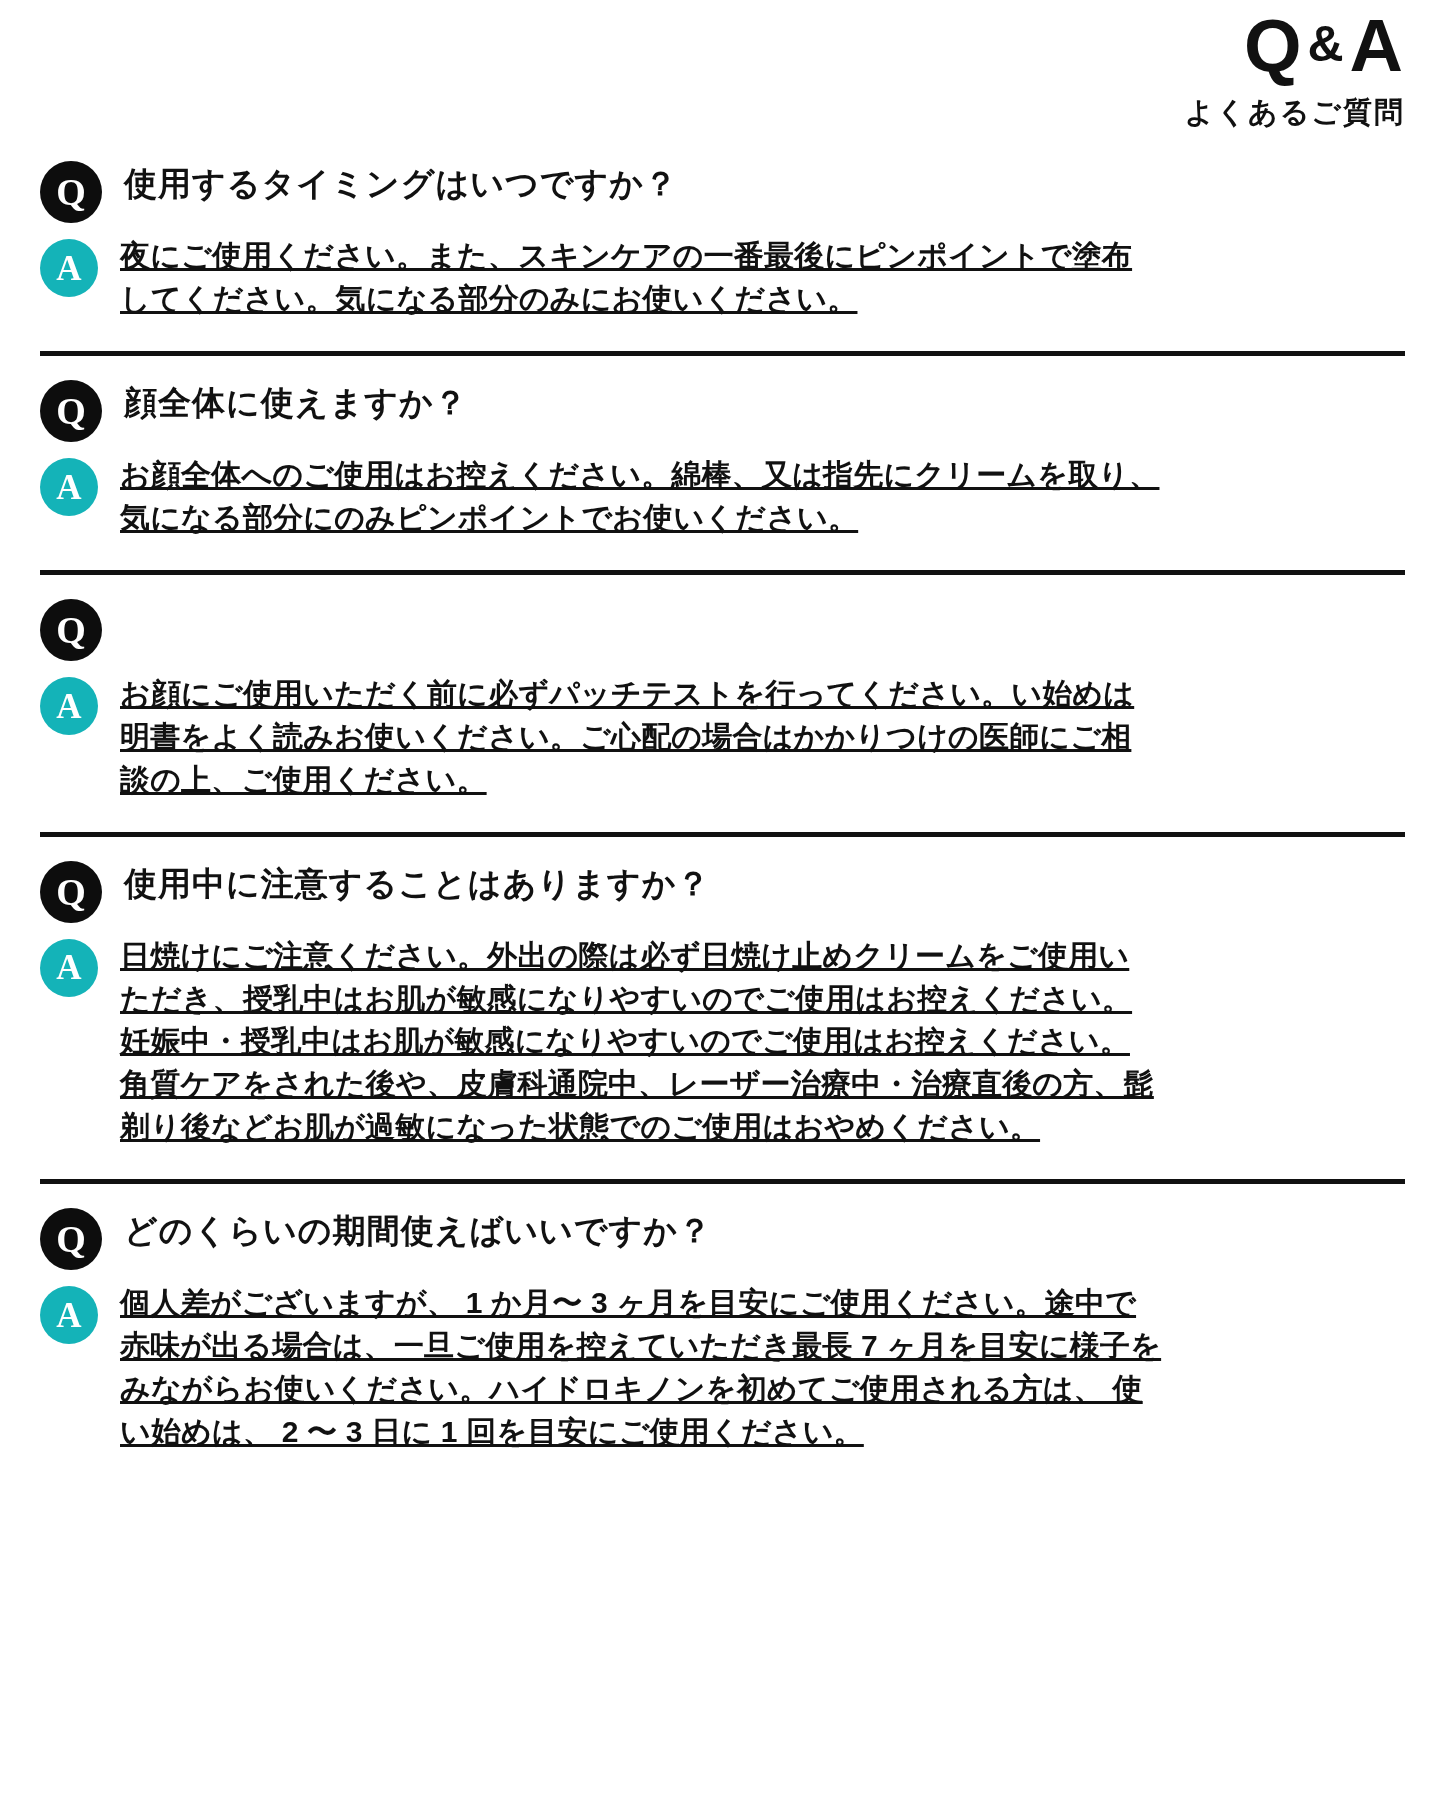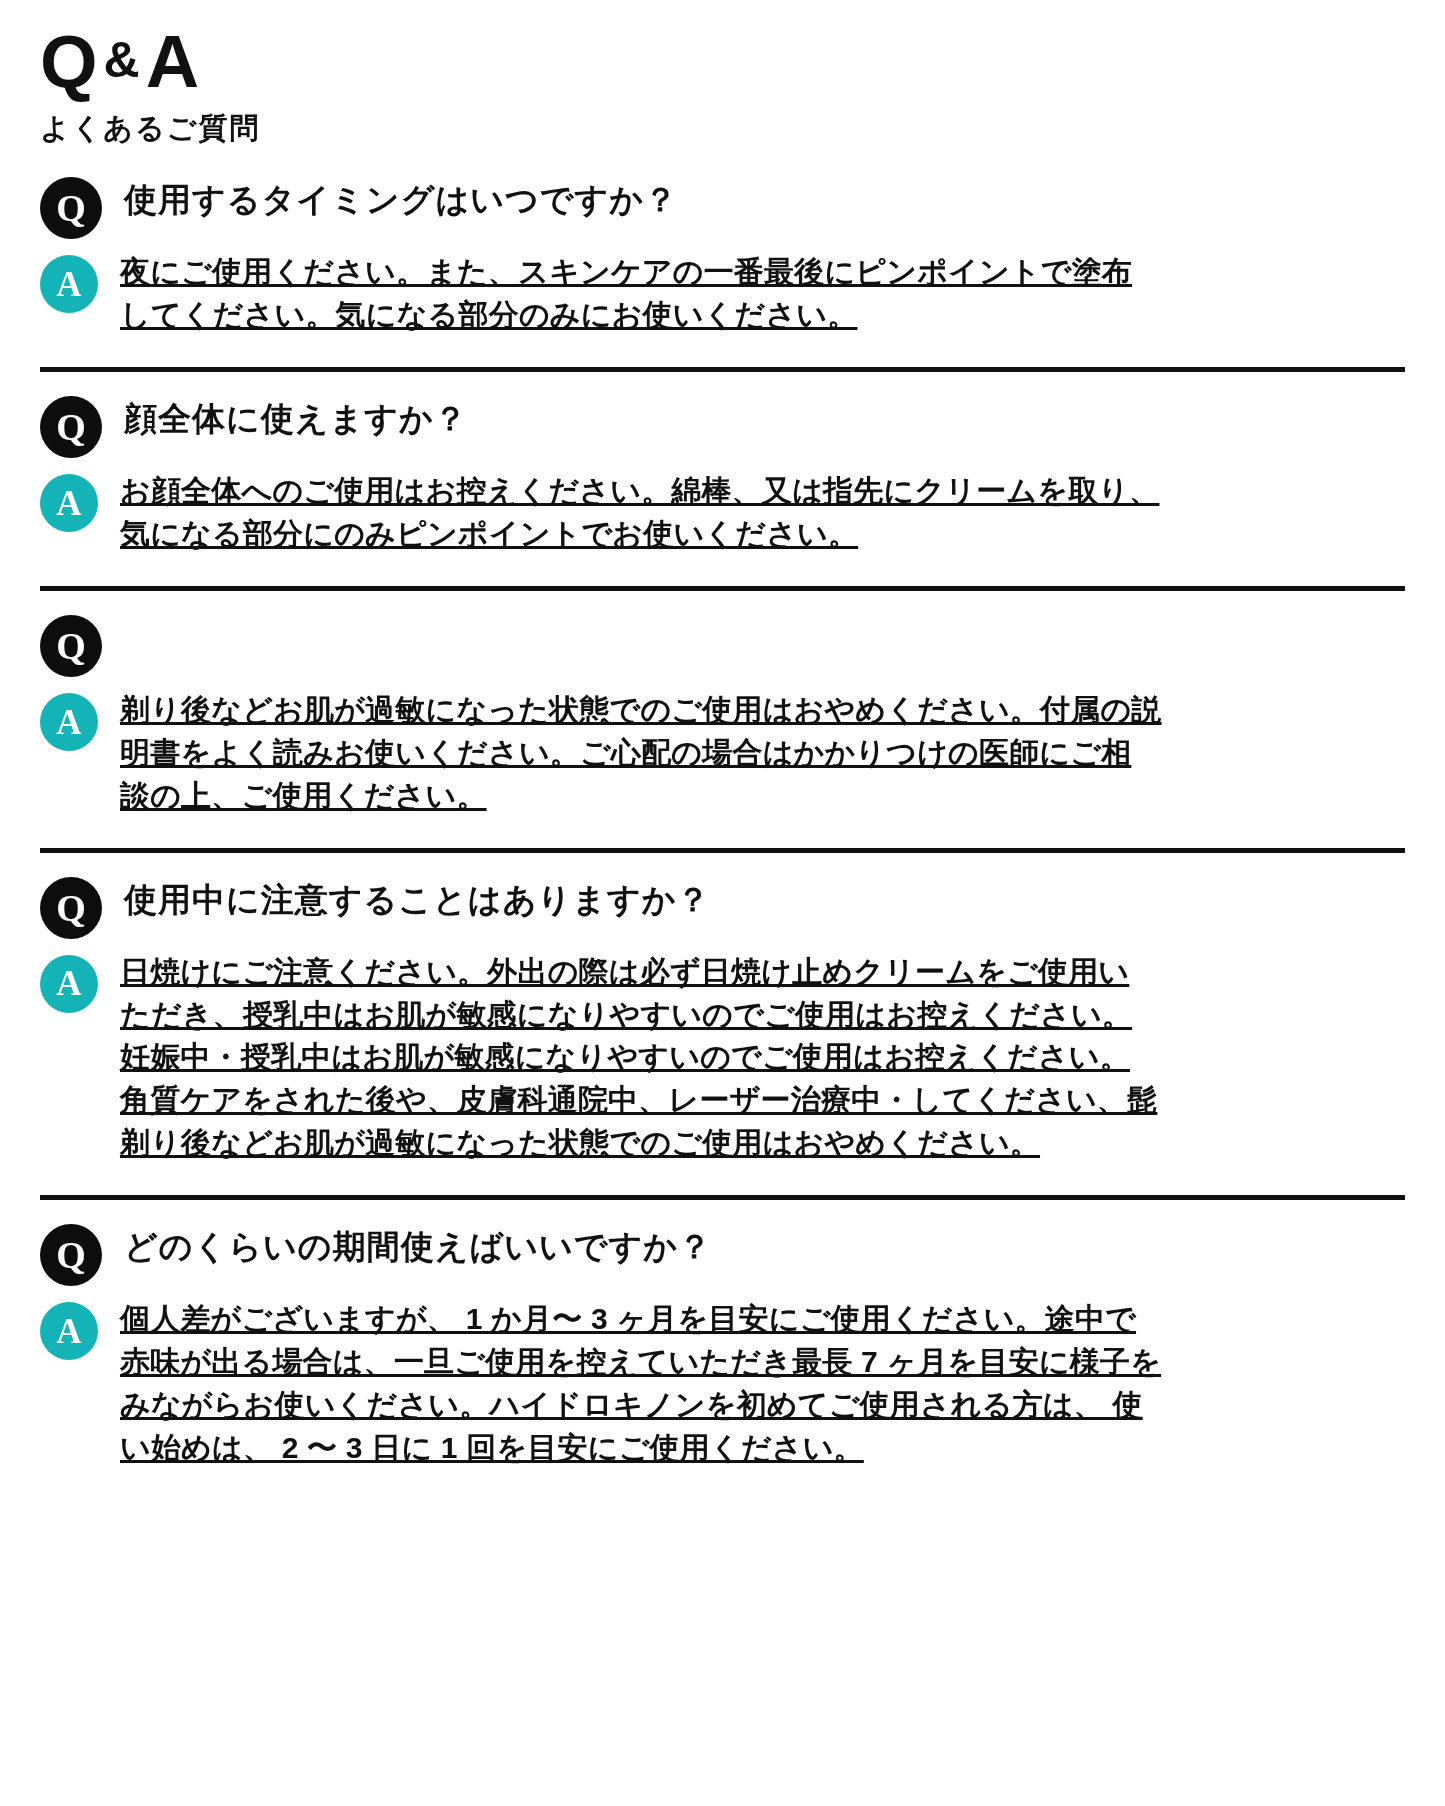--- a/index.html
+++ b/index.html
@@ -17,22 +17,22 @@
   }
 
   .page {
     width: 1445px;
     box-sizing: border-box;
     padding: 0 40px;
   }
 
   
   .header {
-    text-align: left;
-    padding-top: 24px;
+    text-align: right;
+    padding-top: 8px;
   }
   .header-title {
     font-size: 74px;
     font-weight: 700;
     letter-spacing: 2px;
     line-height: 1.02;
     color: #111111;
     margin: 0;
   }
   .header-title .amp {
@@ -165,41 +165,41 @@
 
     <hr class="qa-sep" style="border-top-color: rgb(17, 17, 17);">
 
     <div class="qa-item">
       <div class="qa-row question">
         <div class="badge badge-q" style="background: rgb(13, 13, 13);">Q</div>
       </div>
       <div class="qa-row answer">
         <div class="badge badge-a" style="background: rgb(20, 179, 184);">A</div>
         <div class="a-text">
-          <p>剃り後などお肌が過敏になった状態でのご使用はおやめください。付属の説</p>
+          <p>お顔にご使用いただく前に必ずパッチテストを行ってください。い始めは</p>
           <p>明書をよく読みお使いください。ご心配の場合はかかりつけの医師にご相</p>
           <p>談の上、ご使用ください。</p>
         </div>
       </div>
     </div>
 
     <hr class="qa-sep" style="border-top-color: rgb(17, 17, 17);">
 
     <div class="qa-item">
       <div class="qa-row question">
         <div class="badge badge-q" style="background: rgb(13, 13, 13);">Q</div>
         <div class="q-text">使用中に注意することはありますか？</div>
       </div>
       <div class="qa-row answer">
         <div class="badge badge-a" style="background: rgb(20, 179, 184);">A</div>
         <div class="a-text">
           <p>日焼けにご注意ください。外出の際は必ず日焼け止めクリームをご使用い</p>
           <p>ただき、授乳中はお肌が敏感になりやすいのでご使用はお控えください。</p>
           <p>妊娠中・授乳中はお肌が敏感になりやすいのでご使用はお控えください。</p>
-          <p>角質ケアをされた後や、皮膚科通院中、レーザー治療中・してください、髭</p>
+          <p>角質ケアをされた後や、皮膚科通院中、レーザー治療中・治療直後の方、髭</p>
           <p>剃り後などお肌が過敏になった状態でのご使用はおやめください。</p>
         </div>
       </div>
     </div>
 
     <hr class="qa-sep" style="border-top-color: rgb(17, 17, 17);">
 
     <div class="qa-item">
       <div class="qa-row question">
         <div class="badge badge-q" style="background: rgb(13, 13, 13);">Q</div>

